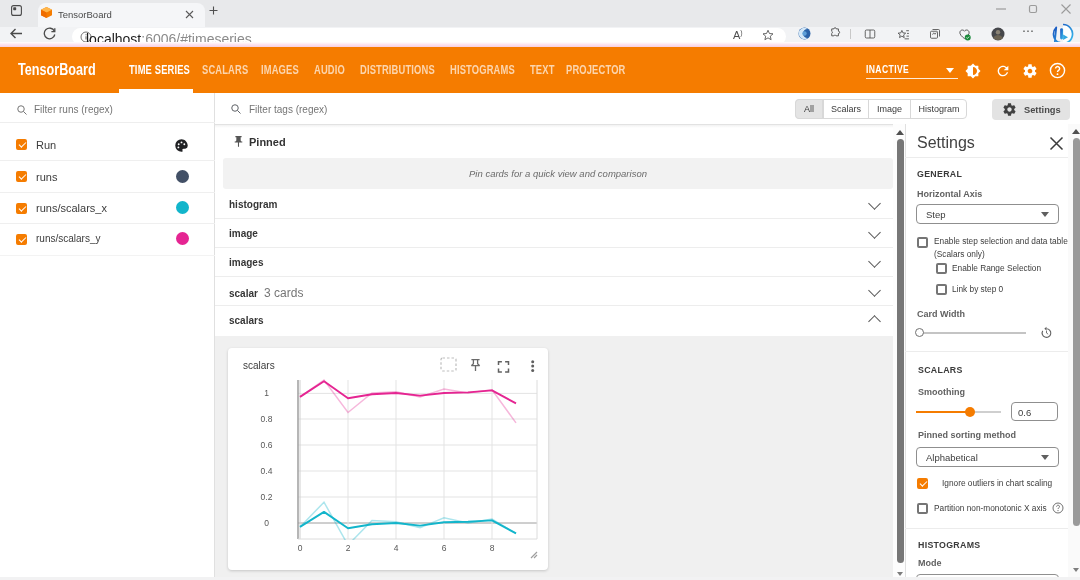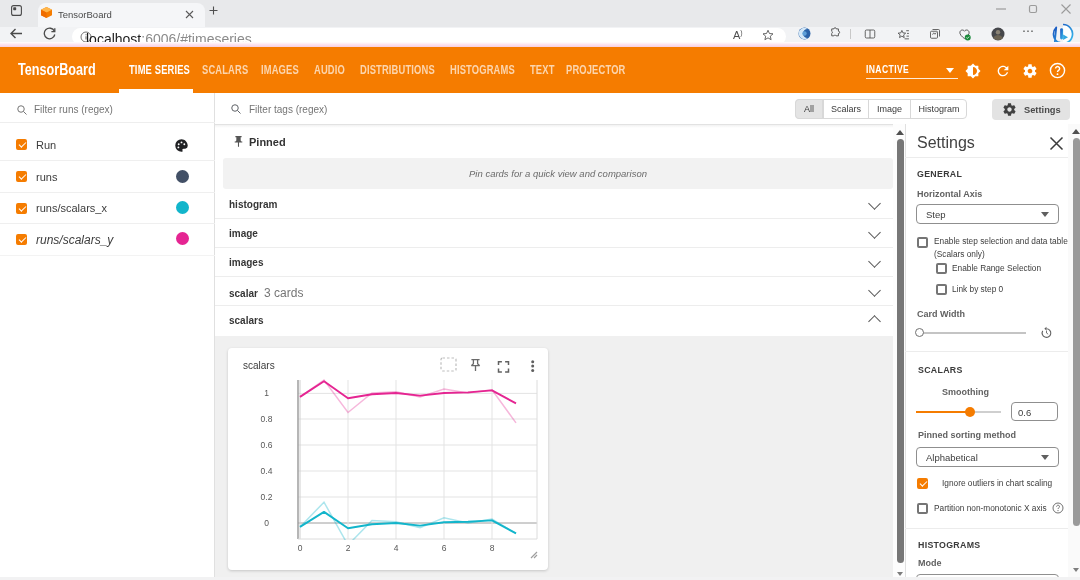--- a/index.html
+++ b/index.html
@@ -179,21 +179,21 @@
 <div class="a" style="left:36px;top:171px;font-size:11px;color:#3c3c3c;">runs</div>
 <div class="a" style="left:176px;top:170px;width:13px;height:13px;border-radius:50%;background:#425066;"></div>
 <div class="a" style="left:0;top:192px;width:215px;height:1px;background:#efefef;"></div>
 
 <div class="cb on" style="left:16px;top:203px;"></div>
 <div class="a" style="left:36px;top:202px;font-size:11px;color:#3c3c3c;">runs/scalars_x</div>
 <div class="a" style="left:176px;top:201px;width:13px;height:13px;border-radius:50%;background:#12b5cb;"></div>
 <div class="a" style="left:0;top:223px;width:215px;height:1px;background:#efefef;"></div>
 
 <div class="cb on" style="left:16px;top:234px;"></div>
-<div class="a" style="left:36px;top:233px;font-size:12px;color:#3c3c3c;font-style:italic;">runs/scalars_y</div>
+<div class="a" style="left:36px;top:233px;font-size:10px;color:#3c3c3c;">runs/scalars_y</div>
 <div class="a" style="left:176px;top:232px;width:13px;height:13px;border-radius:50%;background:#e52592;"></div>
 <div class="a" style="left:0;top:255px;width:215px;height:1px;background:#f3f3f3;"></div>
 
 <svg class="a" style="left:230px;top:103px;" width="12" height="12" viewBox="0 0 24 24">
     <circle cx="10" cy="10" r="6.5" fill="none" stroke="#5f6368" stroke-width="2"></circle>
     <path d="M15 15 L21 21" stroke="#5f6368" stroke-width="2"></path>
   </svg>
 <div class="a" style="left:249px;top:104px;font-size:10px;color:#757575;text-align:right;">Filter tags (regex)</div>
 <div class="a" style="left:215px;top:124px;width:865px;height:1px;background:#e2e2e2;"></div>
 <div class="a" style="left:215px;top:125px;width:865px;height:3px;background:linear-gradient(to bottom,rgba(0,0,0,.05),rgba(0,0,0,0));"></div>
@@ -312,21 +312,21 @@
 <div class="a" style="left:916px;top:332px;width:110px;height:2px;background:#c4c4c4;"></div>
 <div class="a" style="left:915px;top:328px;width:9px;height:9px;border:1.5px solid #717171;border-radius:50%;background:#fff;box-sizing:border-box;"></div>
 <svg class="a" style="left:1040px;top:326px;" width="13" height="13" viewBox="0 0 24 24">
     <path d="M12 5 a8 8 0 1 1 -7 4" fill="none" stroke="#616161" stroke-width="2"></path>
     <path d="M12 1.5 L8 5 L12 8.5" fill="#616161"></path>
     <path d="M12 8.5 V13 l3 2" fill="none" stroke="#616161" stroke-width="1.6"></path>
   </svg>
 
 <div class="a" style="left:905px;top:351px;width:163px;height:1px;background:#ececec;"></div>
 <div class="hdg" style="left:918px;top:365px;">SCALARS</div>
-<div class="lab" style="left:918px;top:387px;margin-left:24px;">Smoothing</div>
+<div class="lab" style="left:918px;top:387px;">Smoothing</div>
 <div class="a" style="left:916px;top:411px;width:85px;height:2px;background:#cfcfcf;"></div>
 <div class="a" style="left:916px;top:411px;width:54px;height:2px;background:#f57c00;"></div>
 <div class="a" style="left:965px;top:407px;width:10px;height:10px;border-radius:50%;background:#f57c00;"></div>
 <div class="sel" style="left:1011px;top:402px;width:47px;height:19px;">
     <span class="tx" style="left:6px;">0.6</span>
   </div>
 
 <div class="lab" style="left:918px;top:430px;">Pinned sorting method</div>
 <div class="sel" style="left:916px;top:447px;width:143px;height:20px;">
     <span class="tx">Alphabetical</span>

